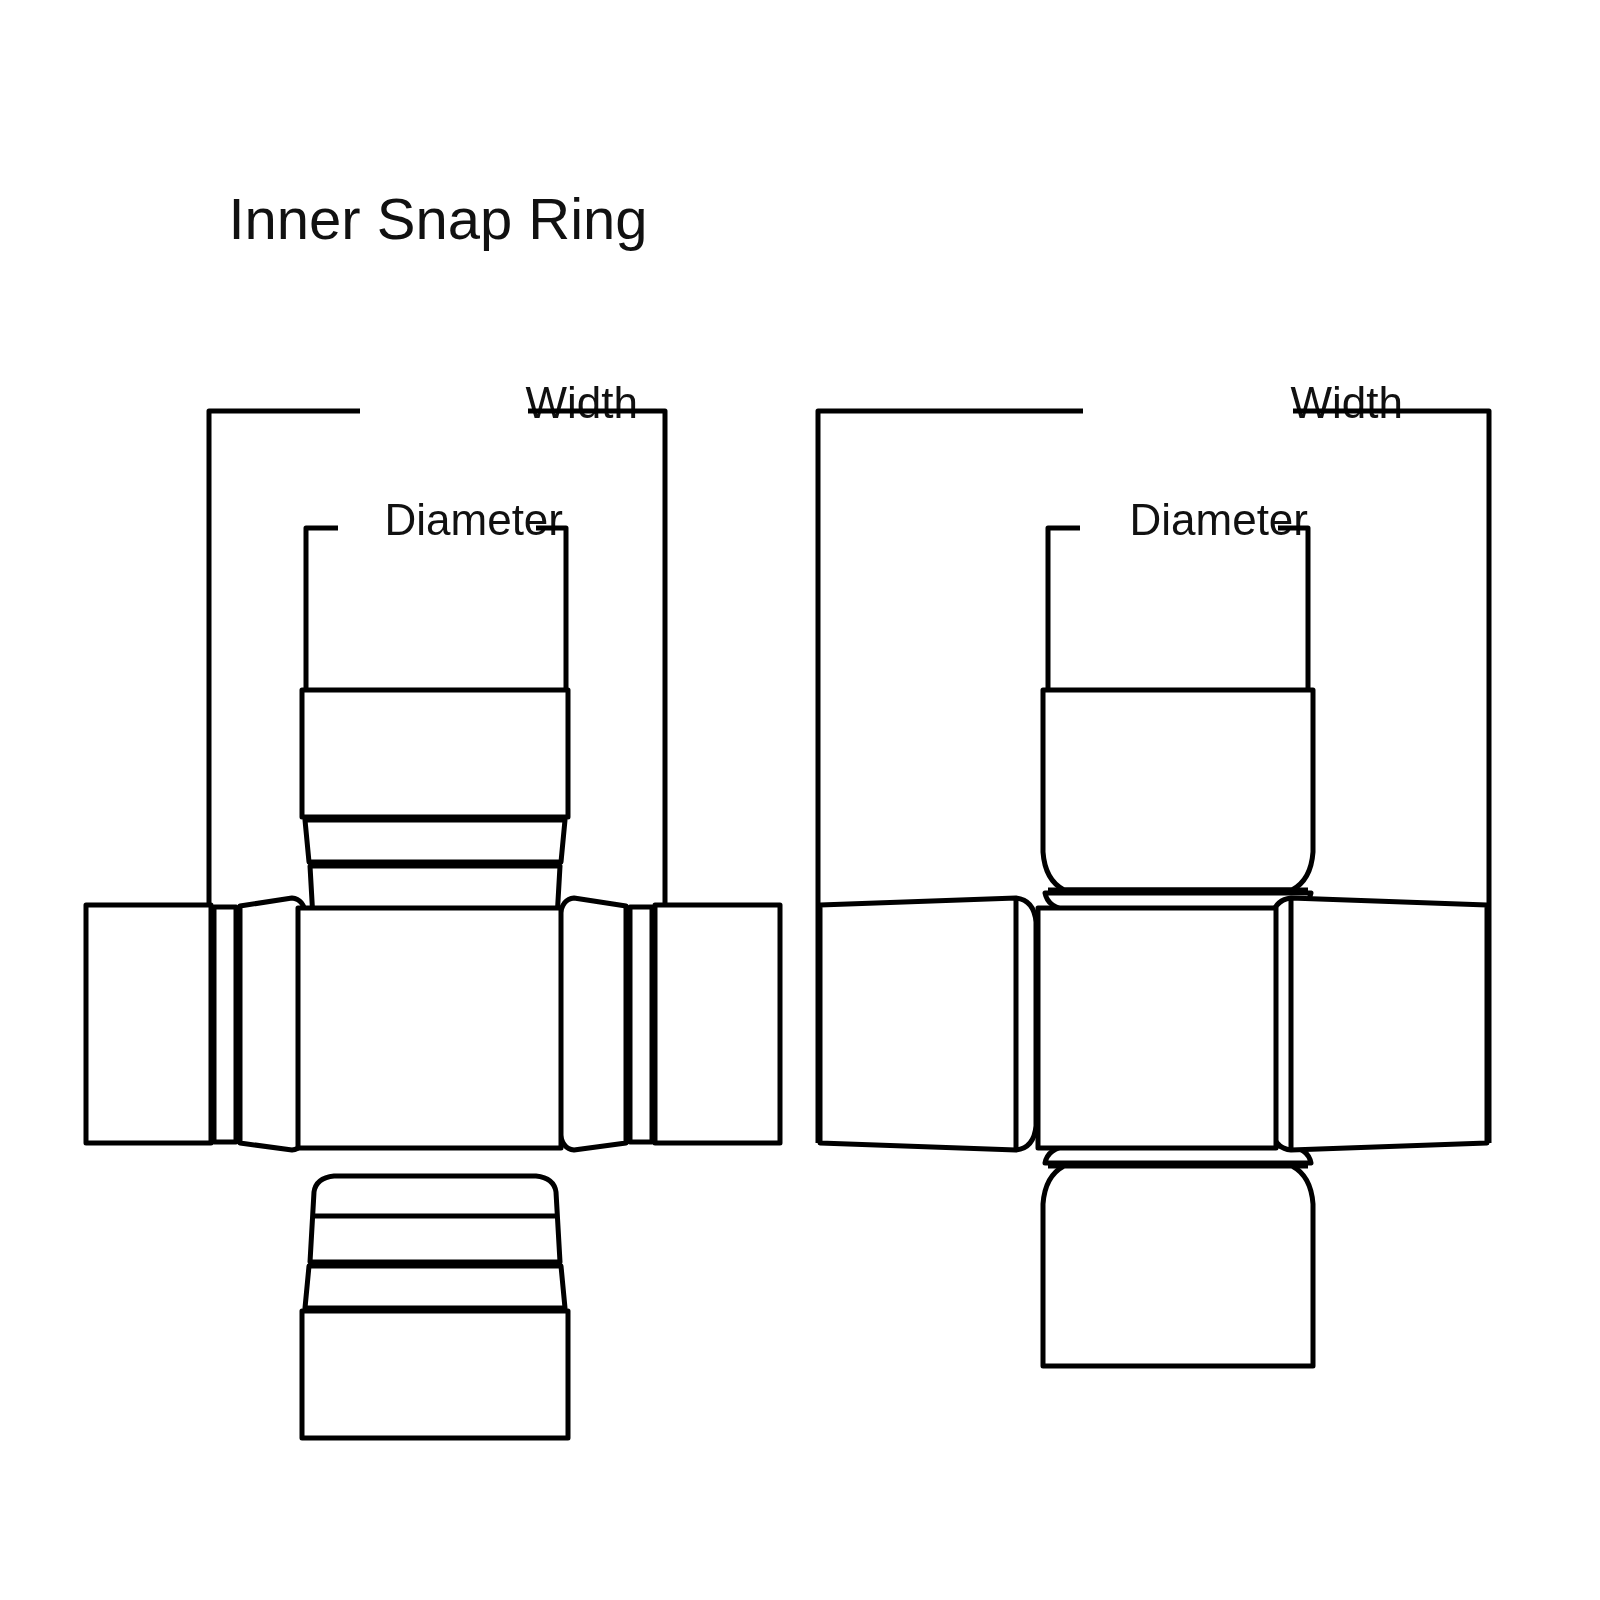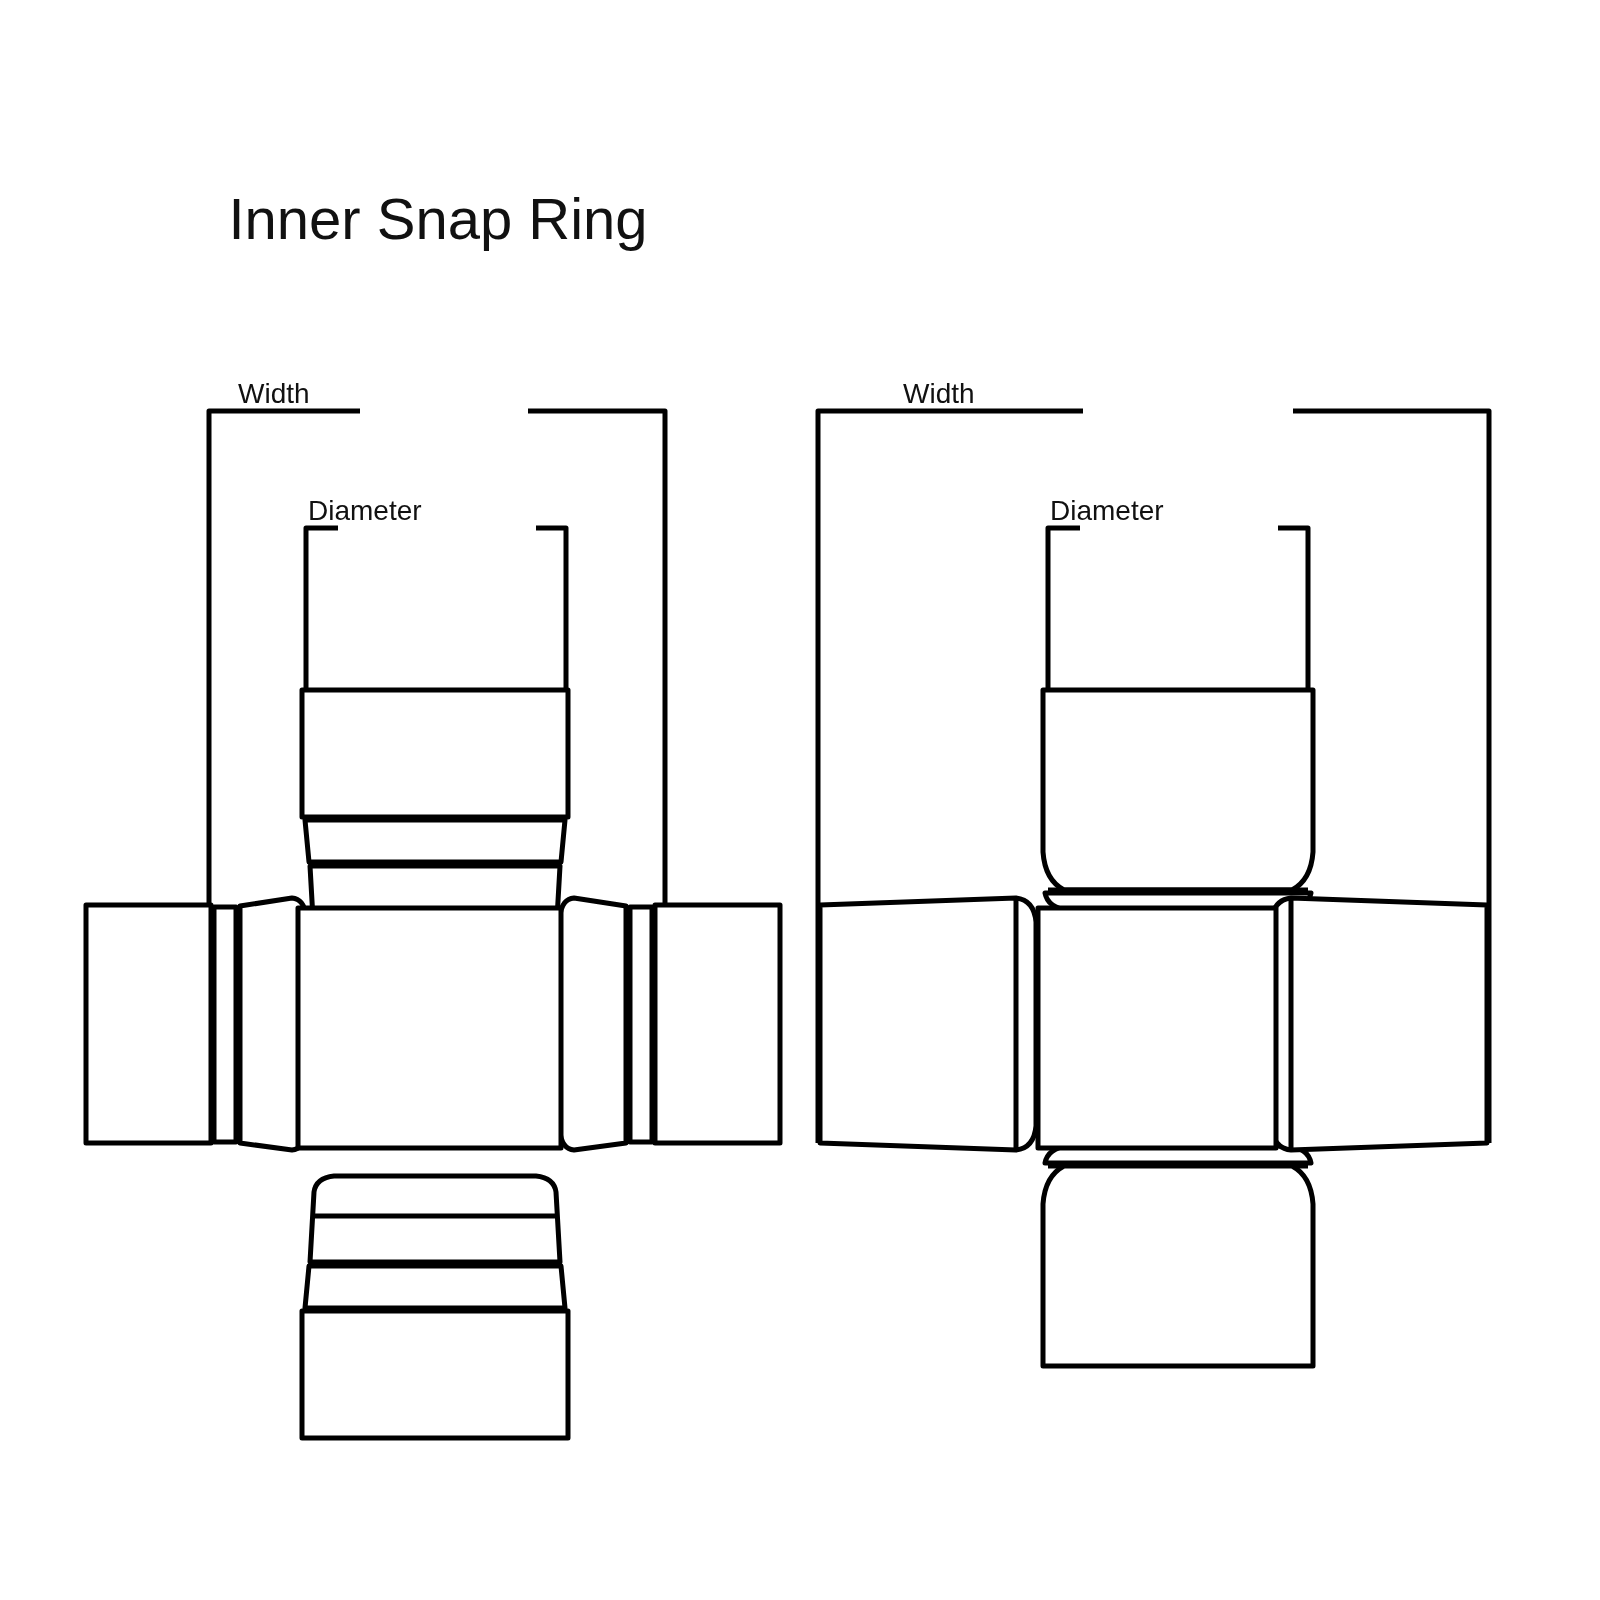--- a/index.html
+++ b/index.html
@@ -17,24 +17,24 @@
     font-weight:400;
     letter-spacing:0px;
     color:#111111;
     white-space:nowrap;
     text-align:center;
   }
   #title-left{left:0;top:185px;width:860px;}
   #title-right{left:740px;top:185px;width:860px;}
   .dim-label{
     position:absolute;
-    font-size:28px;
+    font-size:44px;
     color:#111111;
     white-space:nowrap;
-    text-align:left;
+    text-align:right;
   }
   #lbl-width-left{left:230px;top:378px;width:400px;}
   #lbl-diam-left{left:300px;top:495px;width:255px;}
   #lbl-width-right{left:895px;top:378px;width:500px;}
   #lbl-diam-right{left:1042px;top:495px;width:258px;}
   svg#art{position:absolute;left:0;top:0;width:1600px;height:1600px;display:block;}
   svg#art path, svg#art line, svg#art rect, svg#art polyline{
     fill:#ffffff;
     stroke:#000000;
     stroke-width:5;

